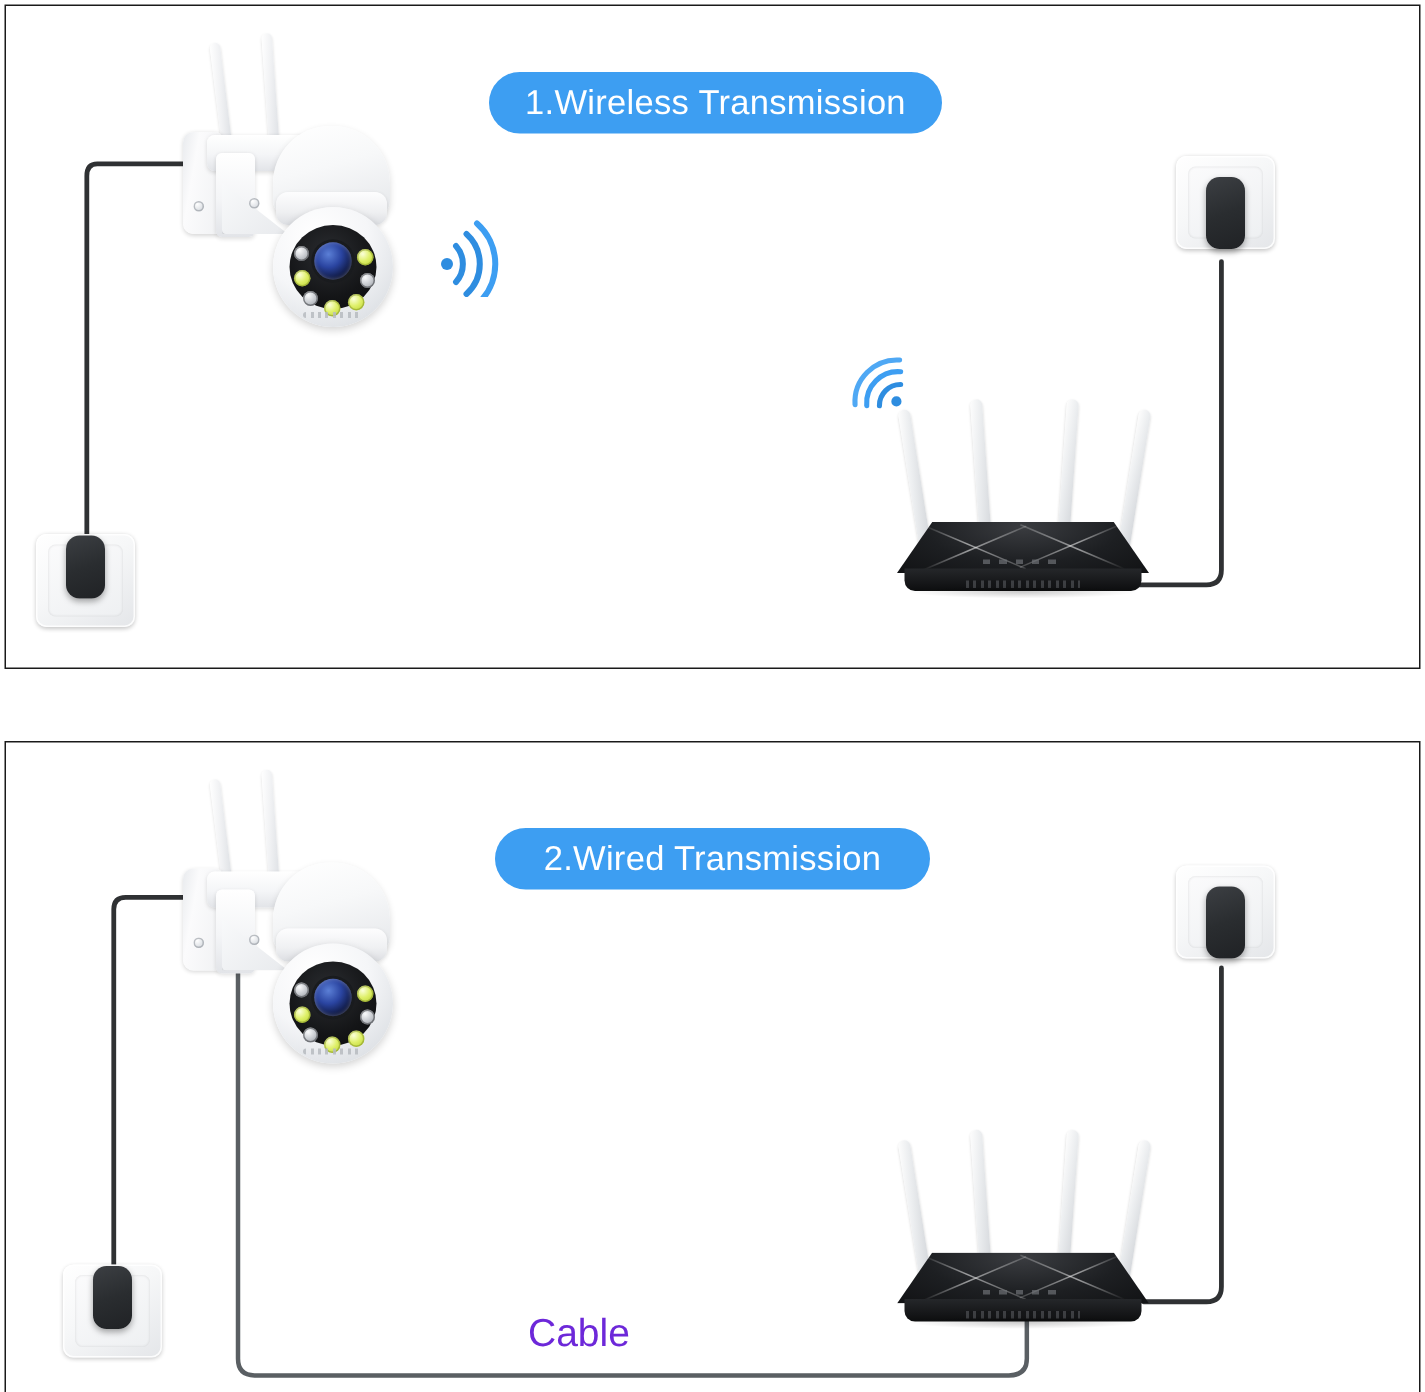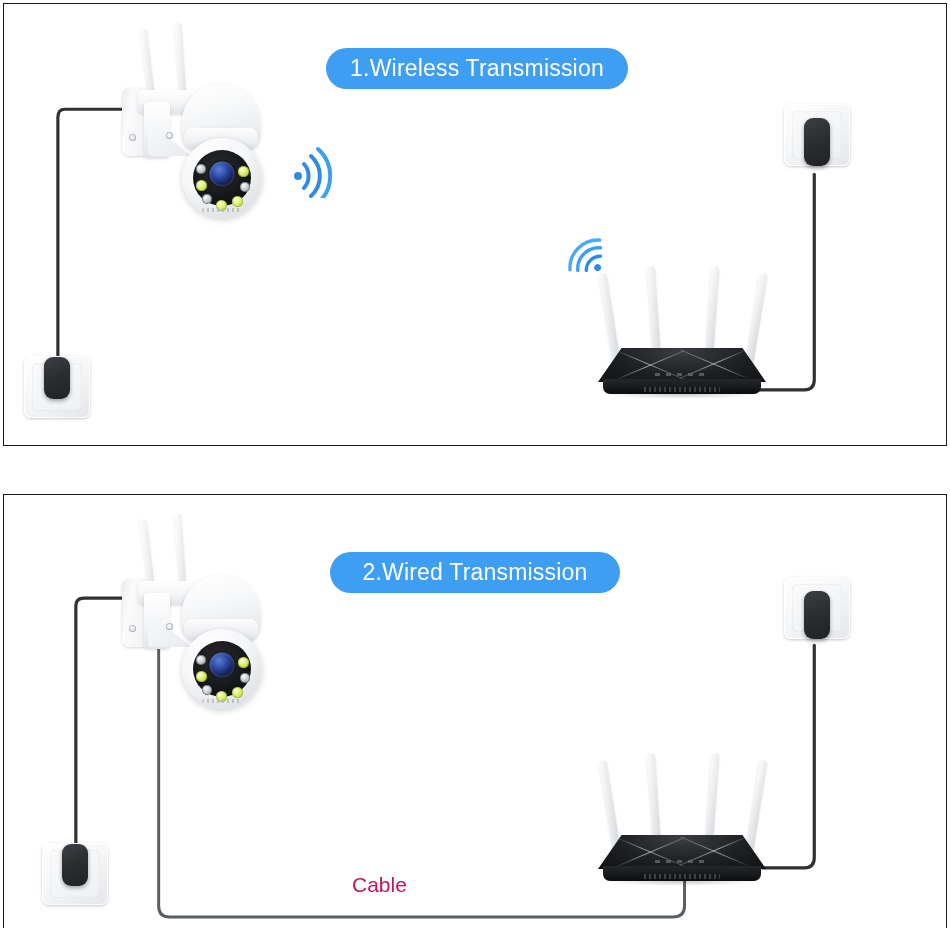--- a/index.html
+++ b/index.html
@@ -42,22 +42,22 @@
     white-space: nowrap;
     font-family: "Liberation Sans", sans-serif;
   }
 
   
   .wires { position: absolute; inset: 0; width: 100%; height: 100%; pointer-events: none; }
 
   
   .cable-label {
     position: absolute;
-    font-size: 21px;
-    color: #be185d;
+    font-size: 26px;
+    color: #6d28d9;
     font-family: "Liberation Sans", sans-serif;
     white-space: nowrap;
   }
 
   
   .outlet { position: absolute; }
   .outlet .plate {
     position: absolute; inset: 0;
     background: linear-gradient(145deg,#ffffff 0%,#f6f7f8 45%,#e4e6e9 100%);
     border-radius: 7px;

